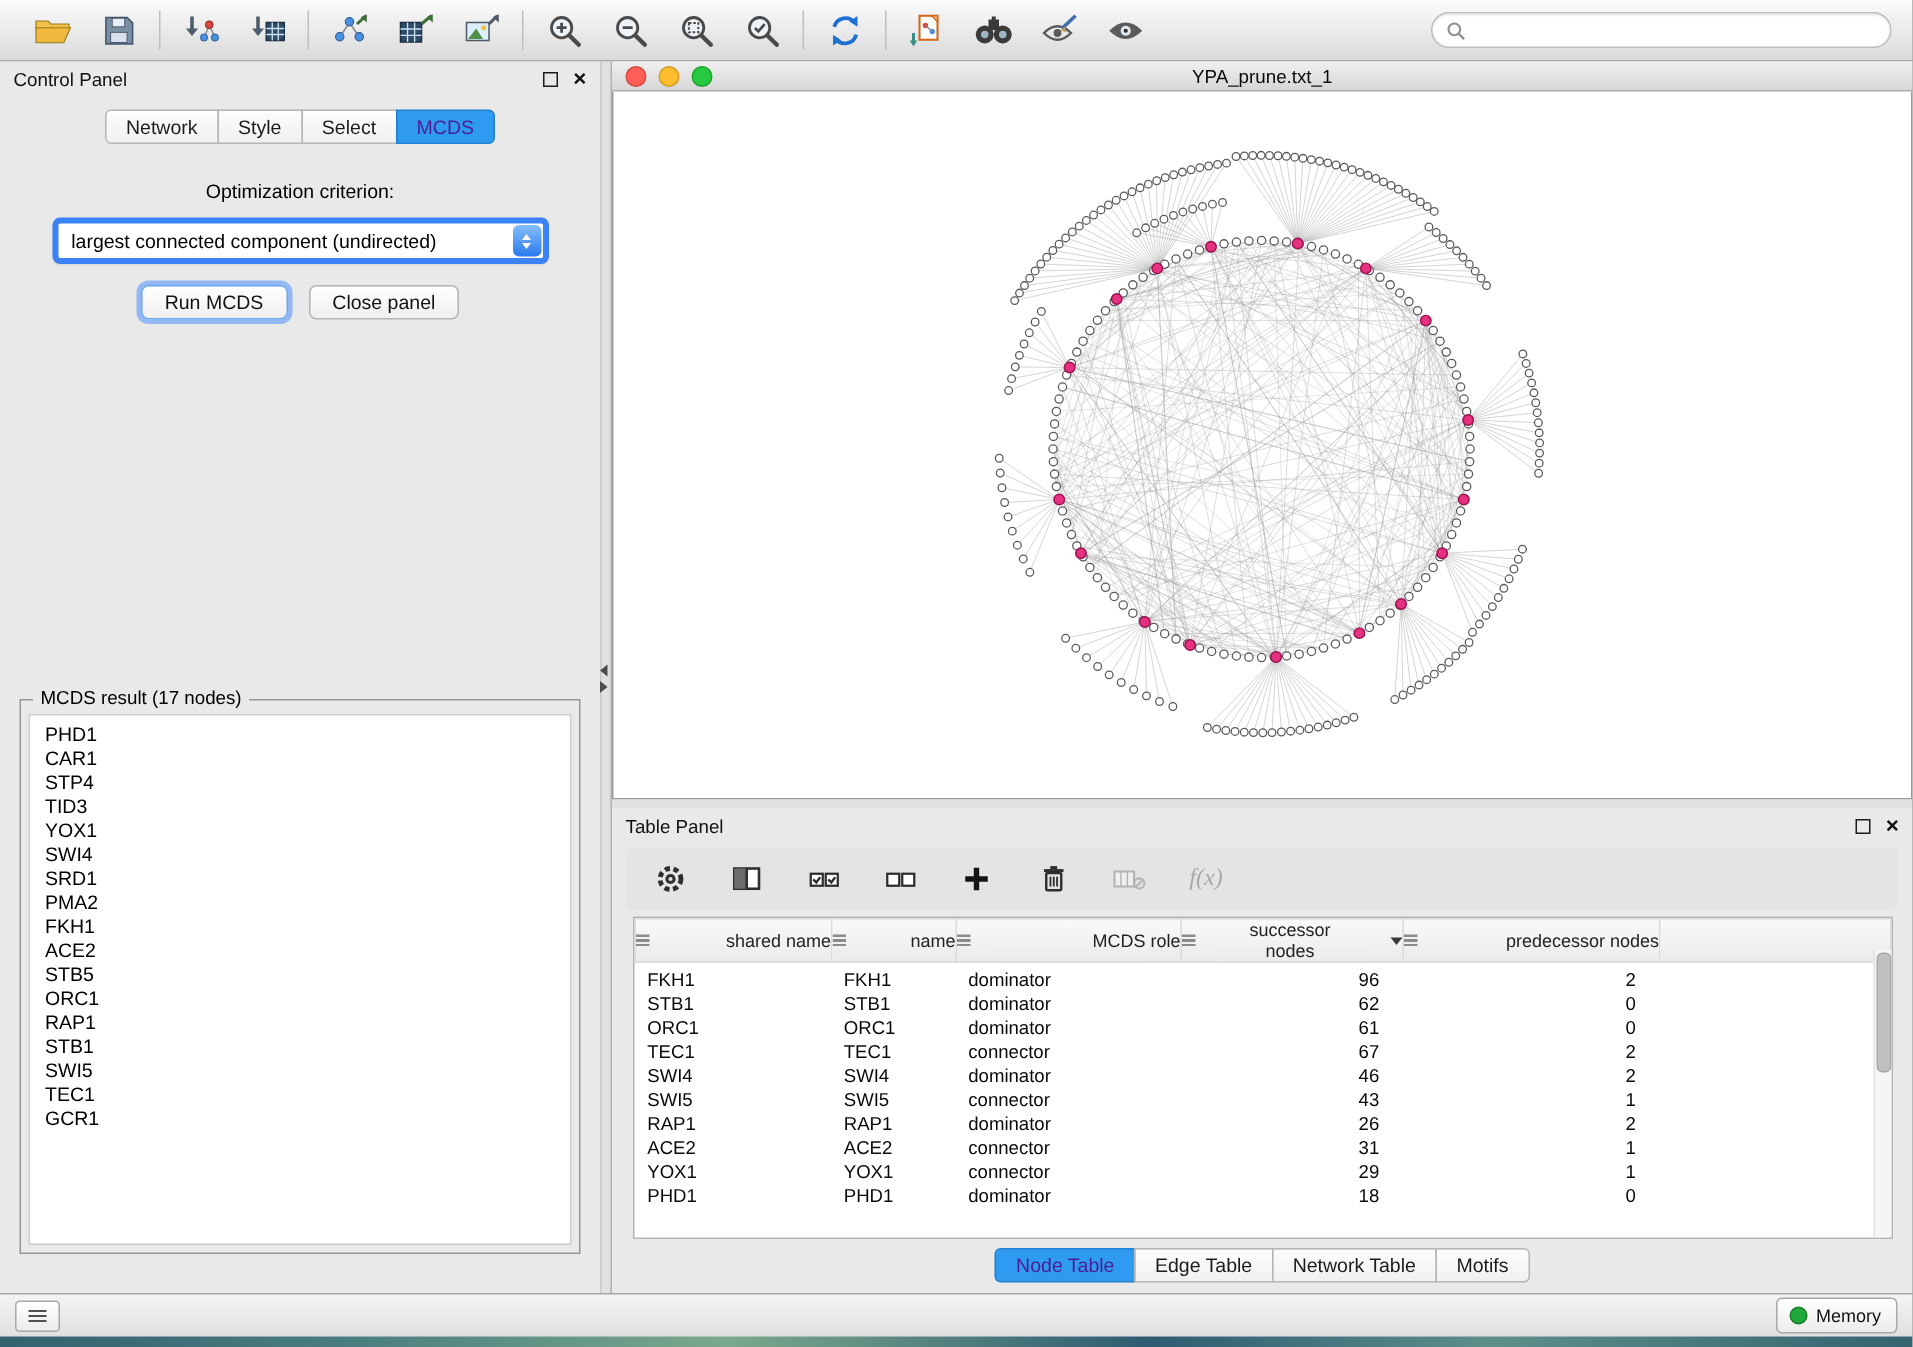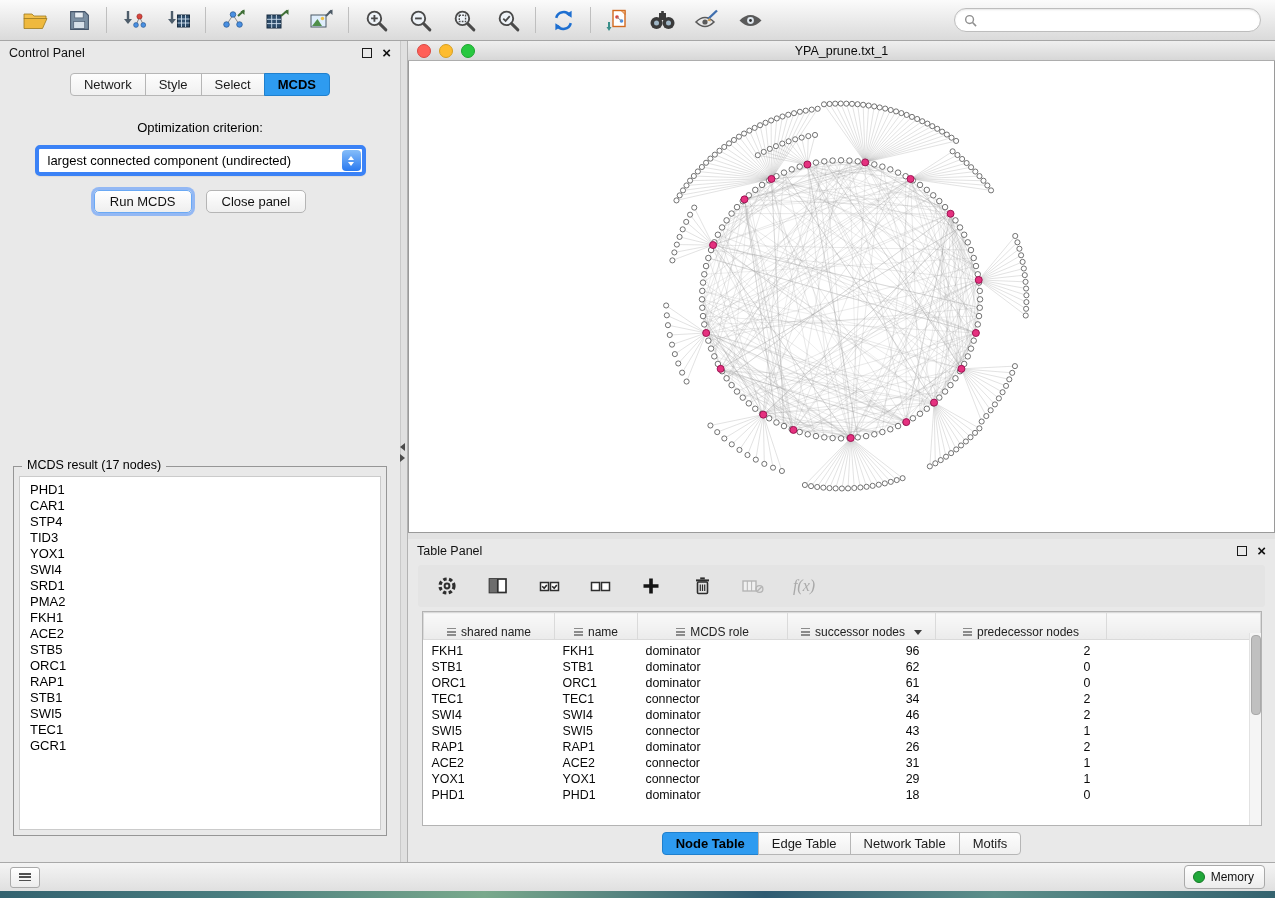--- a/index.html
+++ b/index.html
@@ -25,21 +25,21 @@
 
   
   .panel-header{height:24px;display:flex;align-items:center;padding:0 9px;font-size:12.5px;color:#111;}
   .win-ctrls{margin-left:auto;display:flex;align-items:center;gap:10px;}
   .ico-sq{width:8px;height:8px;border:1.4px solid #1b1b1b;display:inline-block;}
   .ico-x{font-size:15px;font-weight:bold;color:#111;line-height:10px;}
   .seg{display:flex;justify-content:center;}
   .seg .tab{border:1px solid #b6b6b6;margin-left:-1px;padding:3px 13px;font-size:13px;background:linear-gradient(#fdfdfd,#f0f0f0);color:#1b1b1b;white-space:nowrap;}
   .seg .tab:first-child{border-radius:4px 0 0 4px;margin-left:0;}
   .seg .tab:last-child{border-radius:0 4px 4px 0;}
-  .seg .tab.sel{background:#2e9bf0;border-color:#2080cd;color:#000000;font-weight:bold;}
+  .seg .tab.sel{background:#2e9bf0;border-color:#2080cd;color:#4c1d95;}
   .cp-tabs{padding:8px 16px 2px;}
   .cp-body{flex:1;display:flex;flex-direction:column;}
   .opt-label{text-align:center;font-size:13px;margin-top:22px;color:#000;}
   .dropdown{margin:10px auto 0;width:314px;height:23px;background:#fff;border:4px solid #3b82f6;border-radius:5px;display:flex;align-items:center;font-size:13px;padding-left:9px;position:relative;box-shadow:0 1px 1px rgba(0,0,0,.06);}
   .dd-stepper{position:absolute;right:1px;top:1px;bottom:1px;width:19px;border-radius:4px;background:linear-gradient(#85bdf9,#2a7af0);display:flex;flex-direction:column;align-items:center;justify-content:center;gap:2px;}
   .dd-up{width:0;height:0;border-left:3.5px solid transparent;border-right:3.5px solid transparent;border-bottom:4.5px solid #fff;}
   .dd-down{width:0;height:0;border-left:3.5px solid transparent;border-right:3.5px solid transparent;border-top:4.5px solid #fff;}
   .btn-row{display:flex;justify-content:center;gap:14px;margin-top:14px;}
   .btn{height:23px;padding:0 15px;background:linear-gradient(#ffffff,#efefef);border:1px solid #b5b5b5;border-radius:5px;font-size:13px;font-family:"Liberation Sans",sans-serif;color:#111;}
   .btn.focus{box-shadow:0 0 0 3px rgba(77,144,254,.55);border-color:#6aa9f4;}
@@ -59,21 +59,21 @@
   .nw-canvas svg{display:block;}
   .h-splitter{height:6px;background:#e2e2e2;}
 
   
   .table-panel{flex:1;display:flex;flex-direction:column;background:#e9e9e9;min-height:0;}
   .tp-toolbar{height:42px;margin:2px 10px 4px;display:flex;align-items:center;gap:21px;padding:0 14px;background:#e4e4e4;border-radius:3px;}
   .fx{font-family:"Liberation Serif",serif;font-style:italic;font-size:16px;color:#a9a9a9;}
   .table-wrap{margin:0 13px 0 14px;flex:1;background:#fff;border:1px solid #b3b3b3;position:relative;overflow:hidden;}
   table{width:100%;border-collapse:collapse;table-layout:fixed;}
   thead th{height:20px;background:linear-gradient(#f9f9f9,#ebebeb);border:1px solid #dadada;font-weight:400;font-size:12px;color:#222;padding:0;overflow:hidden;}
-  .th-inner{display:flex;align-items:center;justify-content:center;gap:5px;margin-top:12px;}
+  .th-inner{display:flex;align-items:center;justify-content:space-between;gap:23px;}
   .hdr-ico{width:9px;height:8px;background:repeating-linear-gradient(#8b8b8b 0 1.5px,transparent 1.5px 3.2px);flex:none;}
   .sort-chevron{width:0;height:0;border-left:4px solid transparent;border-right:4px solid transparent;border-top:5px solid #3c3c3c;margin-left:4px;}
   tbody td{height:16px;font-size:12.4px;color:#0a0a0a;padding:0 8px;white-space:nowrap;overflow:hidden;}
   tbody tr:first-child td{padding-top:3px;}
   td.num{text-align:right;padding-right:16px;}
   .scrollbar{position:absolute;top:21px;right:0;bottom:0;width:11px;background:#f5f5f5;border-left:1px solid #e2e2e2;}
   .thumb{position:absolute;top:2px;left:1px;width:8px;height:78px;border-radius:4px;background:#c0c0c0;border:1px solid #a9a9a9;}
   .tp-tabs{display:flex;justify-content:center;padding:6px 0 7px;}
 
   
@@ -1208,21 +1208,21 @@
                   <td>ORC1</td>
                   <td>dominator</td>
                   <td class="num">61</td>
                   <td class="num">0</td>
                   <td></td>
                 </tr>
                 <tr>
                   <td>TEC1</td>
                   <td>TEC1</td>
                   <td>connector</td>
-                  <td class="num">34</td>
+                  <td class="num">67</td>
                   <td class="num">2</td>
                   <td></td>
                 </tr>
                 <tr>
                   <td>SWI4</td>
                   <td>SWI4</td>
                   <td>dominator</td>
                   <td class="num">46</td>
                   <td class="num">2</td>
                   <td></td>

